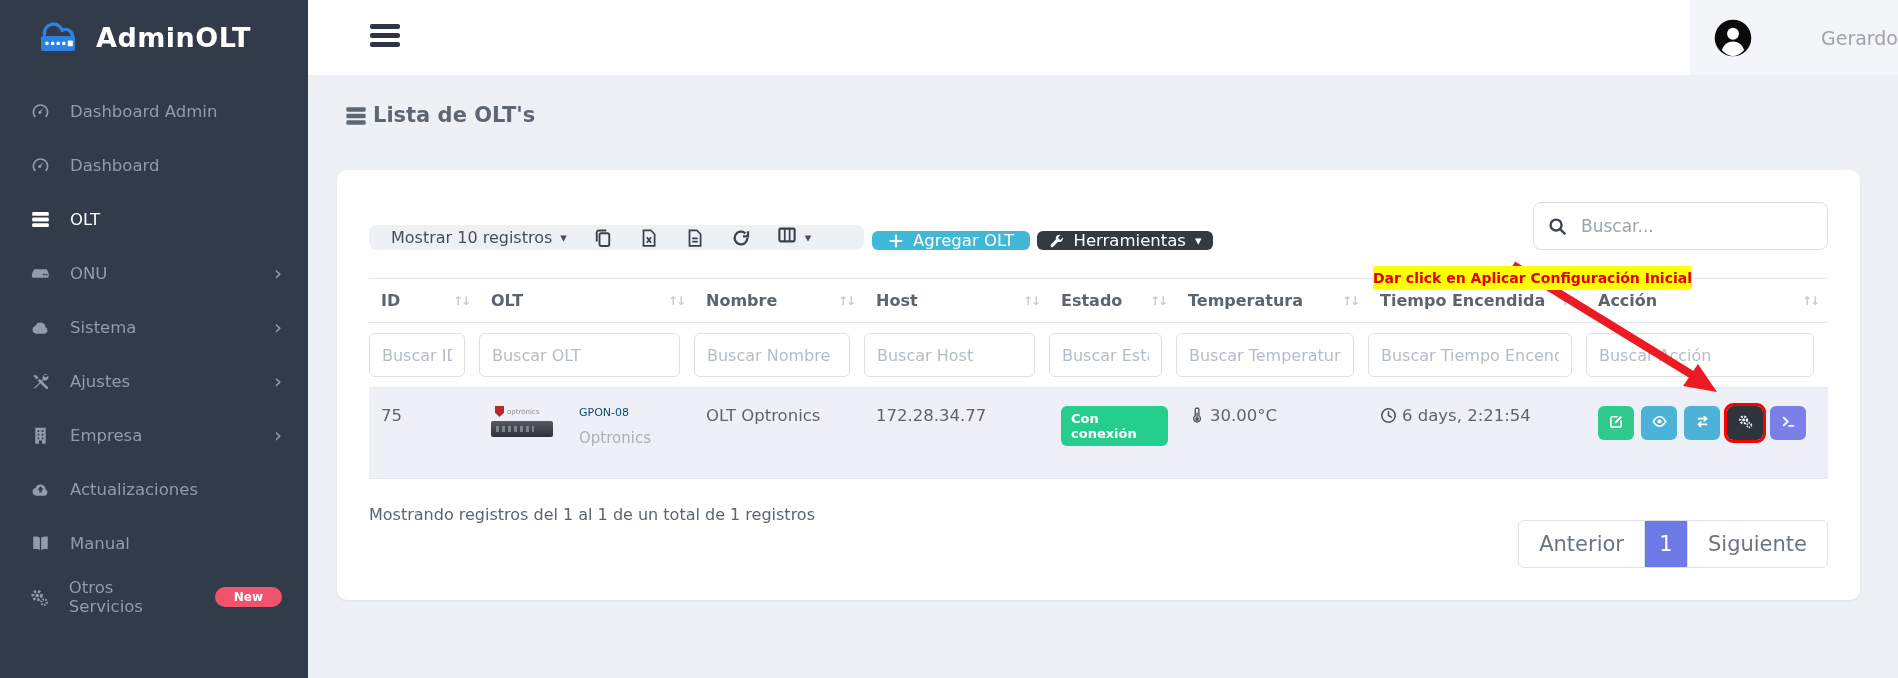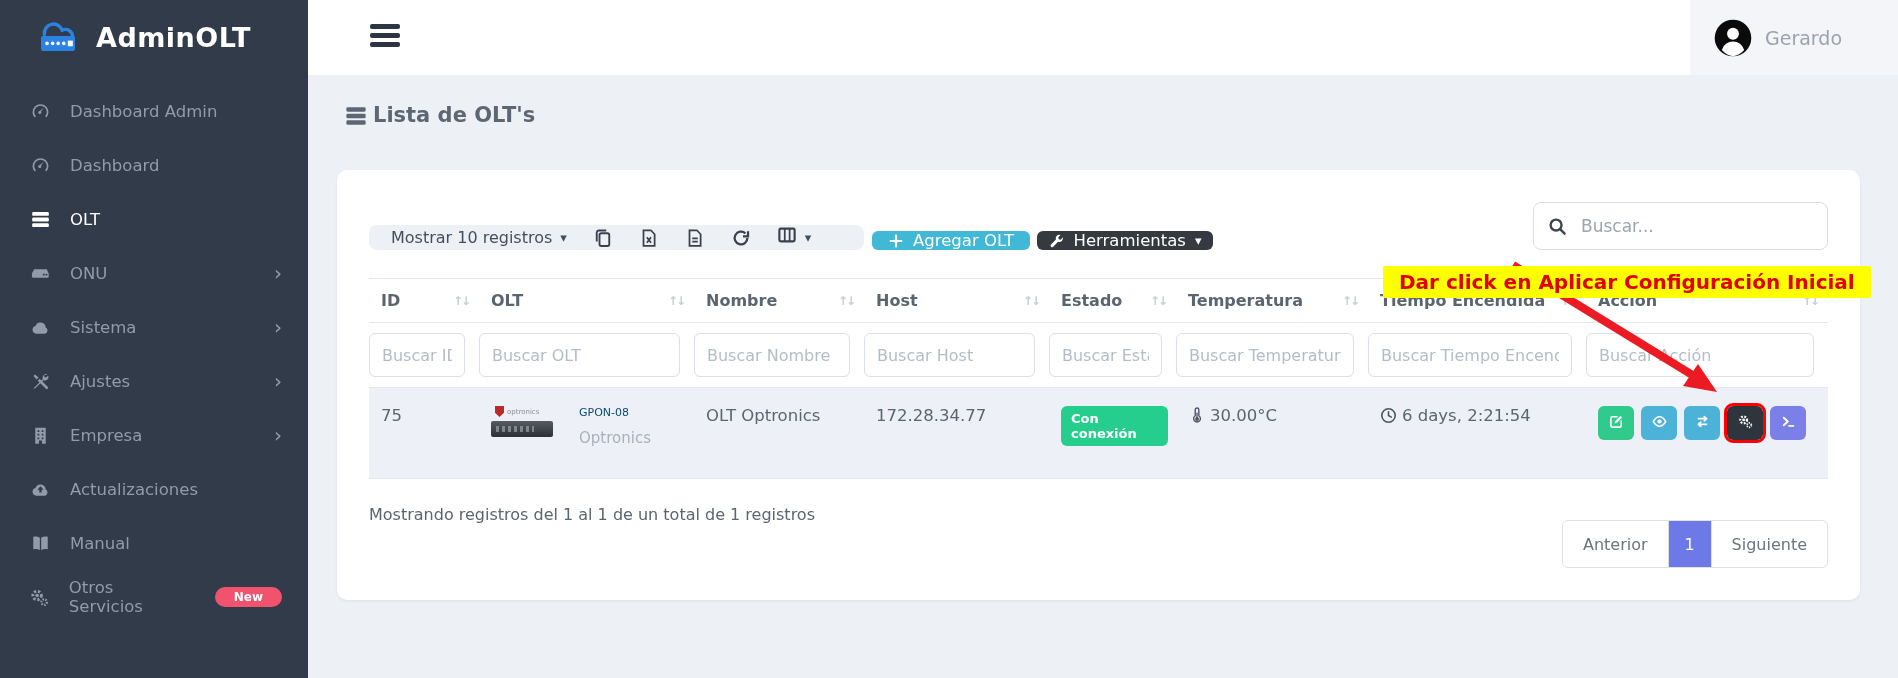--- a/index.html
+++ b/index.html
@@ -17,21 +17,21 @@
   .nav-item.active{color:#ffffff;}
   .chev{margin-left:auto;font-size:20px;line-height:1;color:#929baa;}
   .badge-new{background:#f1536e;color:#fff;font-size:12px;font-weight:bold;border-radius:10px;
              padding:3px 19px;margin-left:10px;}
 
   
   .topbar{position:absolute;left:308px;top:0;right:0;height:75px;background:#ffffff;}
   .burger{position:absolute;left:62px;top:24px;width:30px;cursor:pointer;}
   .burger div{height:5px;background:#2e3542;border-radius:2px;margin-bottom:4px;}
   .userbox{position:absolute;right:0;top:0;width:208px;height:75px;background:#f4f5f8;
-           display:flex;align-items:center;gap:13px;padding-left:24px;box-sizing:border-box;cursor:pointer;}
+           display:flex;align-items:center;gap:13px;padding-left:24px;box-sizing:border-box;cursor:pointer;justify-content:space-between;}
   .username{font-size:19px;color:#9aa3b0;}
 
   
   .content{position:absolute;left:308px;top:75px;right:0;bottom:0;background:#edf1f6;}
   .page-title{display:flex;align-items:flex-end;gap:6px;margin:28px 0 16px 37px;
               font-size:21px;font-weight:bold;color:#5d6774;}
   .page-title .glyph{font-size:22px;color:#5d6774;display:flex;}
 
   .card{position:absolute;left:29px;top:95px;width:1523px;height:430px;background:#fff;
         border-radius:10px;box-shadow:0 1px 3px rgba(30,40,60,.08);box-sizing:border-box;
@@ -51,22 +51,22 @@
   .btn .glyph{font-size:16px;display:flex;}
   .searchbox{margin-left:auto;width:295px;height:48px;background:#fff;border:1px solid #d9dee5;
              border-radius:8px;display:flex;align-items:center;padding:0 14px;box-sizing:border-box;gap:12px;}
   .searchbox .glyph{font-size:19px;color:#3c4450;display:flex;}
   .searchbox input{border:none;outline:none;font-size:17px;color:#5b6570;width:100%;
                    font-family:inherit;background:transparent;}
   .searchbox input::placeholder{color:#9aa5b1;}
 
   
   .annotation{position:absolute;left:1004px;top:66px;z-index:30;background:#ffff00;
-              color:#e00000;font-weight:bold;font-size:20px;white-space:nowrap;
-              padding:4px 16px;border-radius:2px;margin-left:10px;}
+              color:#e00000;font-weight:bold;font-size:14px;white-space:nowrap;
+              padding:4px 0;border-radius:2px;}
 
   
   table.tbl{width:100%;border-collapse:collapse;table-layout:fixed;margin-top:28px;}
   .tbl th{font-size:16px;font-weight:bold;color:#5b6570;text-align:left;padding:12px 10px 12px 12px;
           border-top:1px solid #e2e7ed;border-bottom:1px solid #e2e7ed;cursor:pointer;}
   .sort{float:right;font-size:12px;color:#c6cdd6;letter-spacing:-2px;padding-top:3px;}
   .tbl .filters td{padding:10px 14px 10px 0;}
   .filter-input{width:100%;height:44px;border:1px solid #dbe0e8;border-radius:6px;
                 padding:0 12px;font-size:16px;color:#5b6570;font-family:inherit;
                 box-sizing:border-box;outline:none;background:#fff;}
@@ -94,21 +94,21 @@
               justify-content:center;color:#fff;font-size:15px;cursor:pointer;box-sizing:border-box;}
   .ab-edit{background:#2fca8c;}
   .ab-eye{background:#4cb2d8;}
   .ab-exchange{background:#4cb2d8;}
   .ab-gears{background:#2f353d;outline:3px solid #ff0000;}
   .ab-terminal{background:#7b80e8;}
 
   .table-footer{font-size:16px;color:#5b6570;margin-top:26px;}
   .pagination{position:absolute;right:32px;top:350px;display:flex;border-radius:6px;overflow:hidden;
               border:1px solid #dee2e6;height:46px;background:#fff;}
-  .pg{display:flex;align-items:center;justify-content:center;font-size:16px;color:#6b7480;
+  .pg{display:flex;align-items:center;justify-content:center;font-size:21px;color:#6b7480;
       padding:0 20px;cursor:pointer;}
   .pg.active{background:#6e79e8;color:#fff;width:42px;padding:0;}
   .pg.prev{border-right:1px solid #dee2e6;}
   .pg.next{border-left:1px solid #dee2e6;}
 
   .arrow-svg{position:absolute;left:0;top:0;z-index:25;pointer-events:none;}
   .glyph svg{display:block;}
 </style>
 </head>
 <body>

